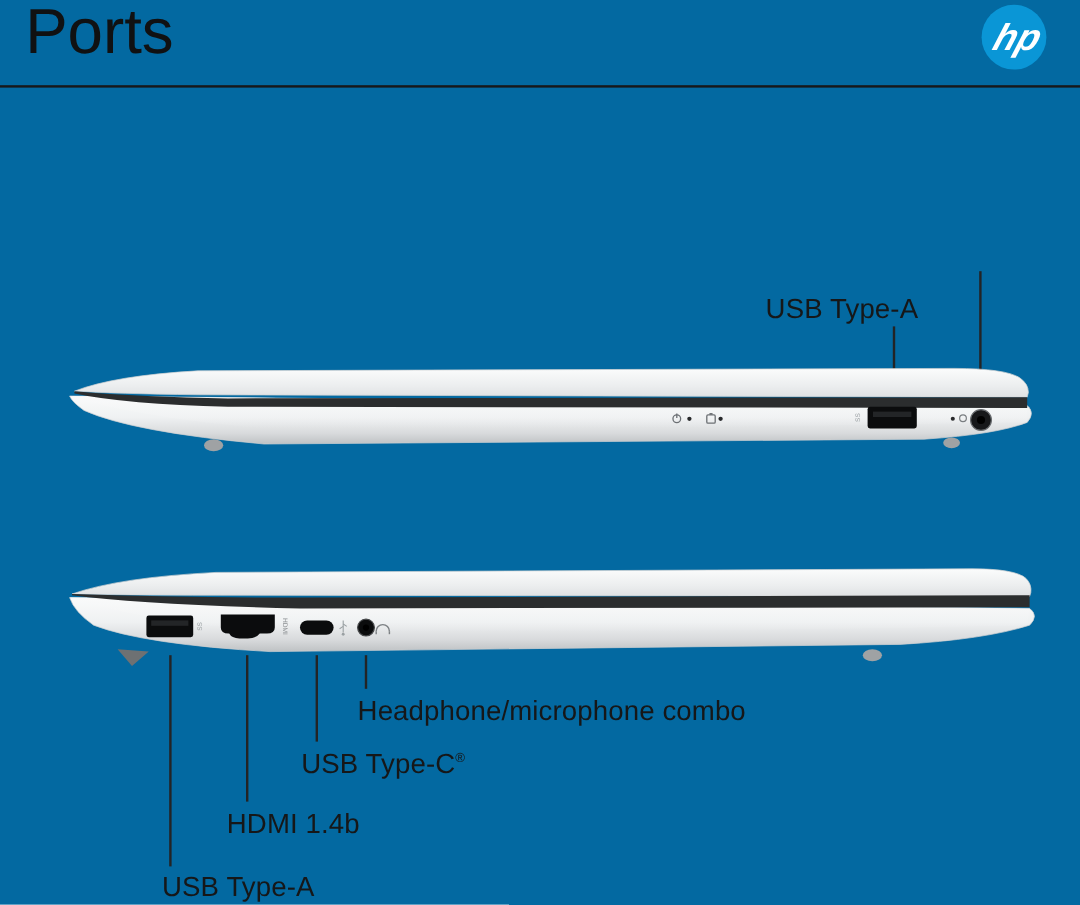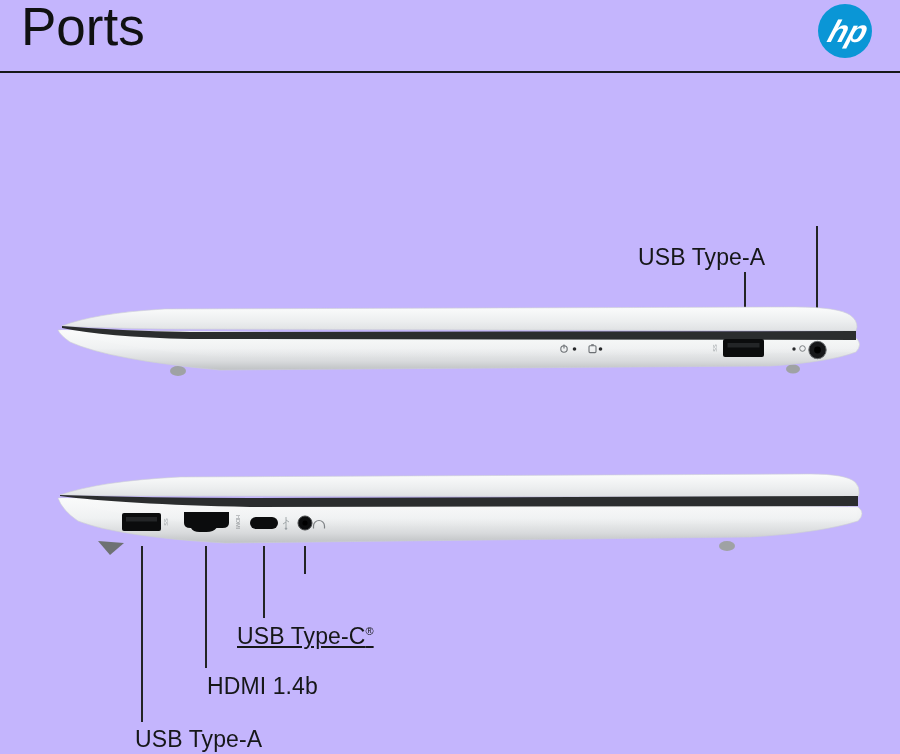--- a/index.html
+++ b/index.html
@@ -1,17 +1,17 @@
 <!DOCTYPE html>
 <html><head>
 <meta charset="utf-8">
 <style>
   html,body{margin:0;padding:0;background:#ffffff;}
   .stage{
-    position:relative;width:900px;height:754px;background:#c4b5fd;overflow:hidden;
+    position:relative;width:900px;height:754px;background:#0369a1;overflow:hidden;
     font-family:"Liberation Sans", sans-serif;color:#161718;
   }
   .page-title{
     position:absolute;left:21px;top:-4px;font-size:53px;line-height:62px;
     font-weight:500;letter-spacing:0px;color:#101112;
   }
   .divider{
     position:absolute;left:0;top:71px;width:900px;height:2.4px;background:#17181a;
   }
   .logo{position:absolute;left:812px;top:0px;}
@@ -132,17 +132,18 @@
       <line x1="263.5" y1="61" x2="263.5" y2="63.5"></line>
       <line x1="274.5" y1="61" x2="274.5" y2="63.5"></line>
     </g>
   </svg>
 
   <div class="leader" style="left:304px;top:546px;height:28px;"></div>
   <div class="leader" style="left:263px;top:546px;height:72px;"></div>
   <div class="leader" style="left:205px;top:546px;height:122px;"></div>
   <div class="leader" style="left:141px;top:546px;height:176px;"></div>
 
-  <div class="port-label" style="left:237px;top:622px;text-decoration:underline;"><span>USB Type-C</span><span class="sup">®</span></div>
-  <div class="port-label" style="left:207px;top:672px;">HDMI 1.4b</div>
+  <div class="port-label" style="left:298px;top:578px;">Headphone/microphone combo</div>
+  <div class="port-label" style="left:251px;top:622px;"><span>USB Type-C</span><span class="sup">®</span></div>
+  <div class="port-label" style="left:189px;top:672px;">HDMI 1.4b</div>
   <div class="port-label" style="left:135px;top:725px;">USB Type-A</div>
 
 </div>
 
 </body></html>

